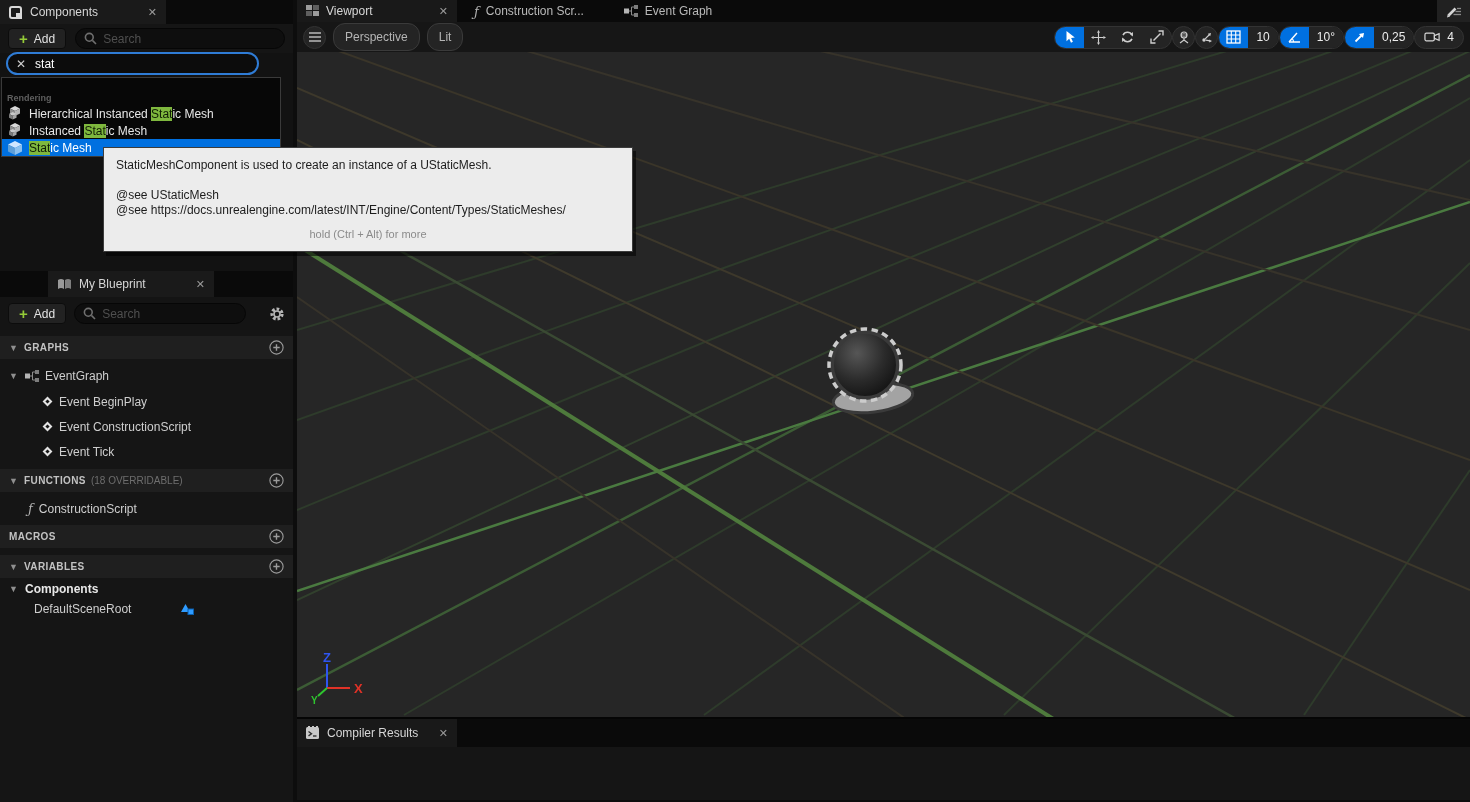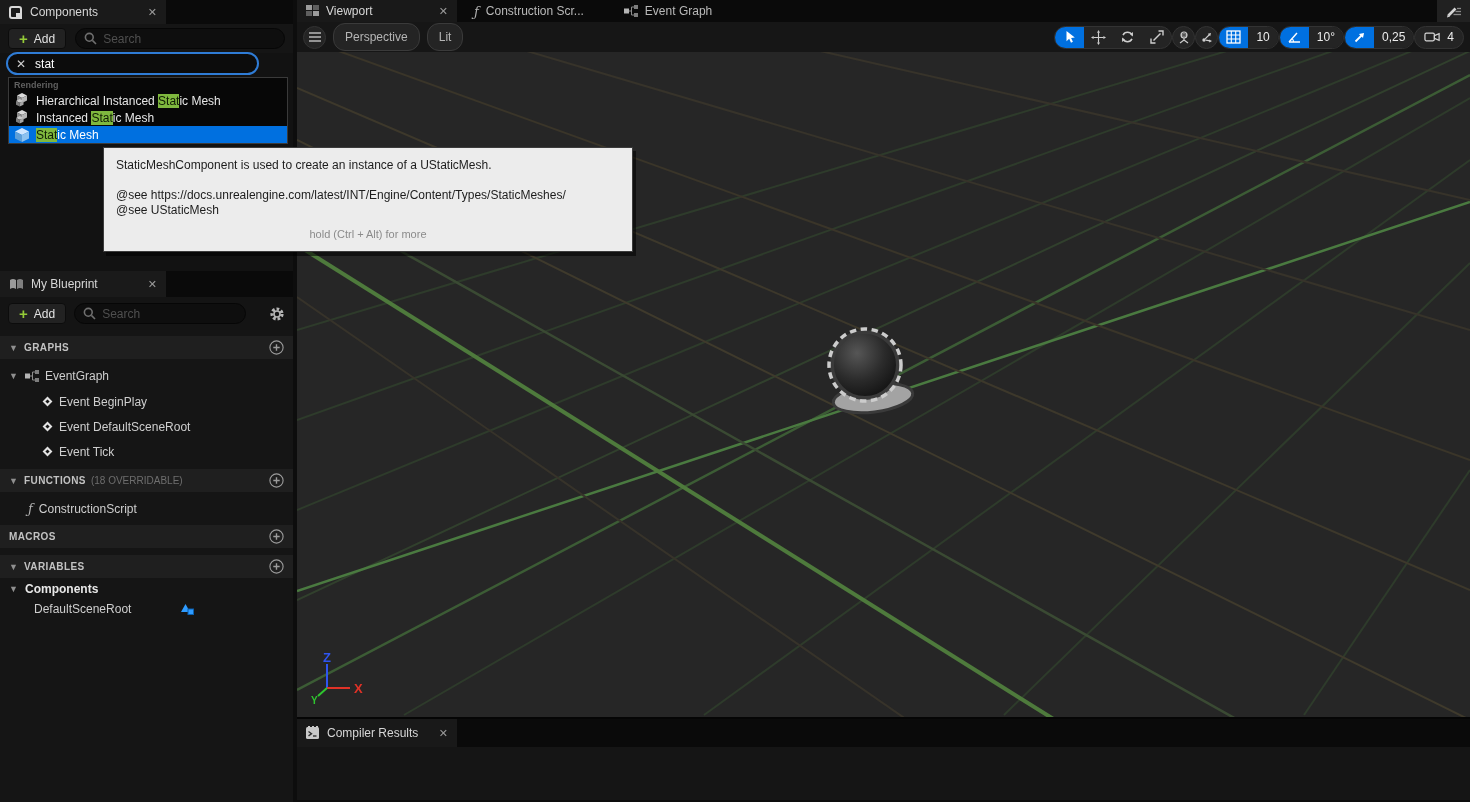--- a/index.html
+++ b/index.html
@@ -28,41 +28,41 @@
 
   
   .left-col { position:absolute; left:0; top:0; width:293px; height:802px; background:#131313; }
   .comp-panel { height:271px; display:flex; flex-direction:column; }
   .comp-panel .tabbar { height:24px; }
   .comp-panel .tab { width:166px; font-size:12px; }
   .panel-toolbar { height:29px; background:#151515; display:flex; align-items:center; gap:9px; padding:0 8px; }
   .comp-body { flex:1; background:#121212; }
 
   .mybp-panel { height:531px; display:flex; flex-direction:column; background:#151515; }
-  .mybp-panel .tabbar { height:26px; }
+  .mybp-panel .tabbar { height:26px;padding-left:48px; }
   .mybp-panel .tab { width:166px; }
   .mybp-toolbar { height:33px; background:#141414; display:flex; align-items:center; gap:8px; padding:0 8px; }
   .tree { flex:1; display:flex; flex-direction:column; }
   .section-h { height:23px; background:#1f1f1f; display:flex; align-items:center; gap:5px; padding:0 9px; }
   .section-h .lbl { font-size:10px; font-weight:bold; letter-spacing:.4px; color:#c2c2c2; }
   .section-h .note { font-size:10px; color:#6e6e6e; }
   .section-h .plus-circle { margin-left:auto; }
   .tri { color:#8f8f8f; font-size:9px; width:10px; }
   .trow { display:flex; align-items:center; gap:6px; color:#cecece; font-size:12px; }
   .diamond { width:7px; height:7px; border:2px solid #e3e3e3; transform:rotate(45deg); margin:0 2px; }
 
   
   .search-popup { position:absolute; left:6px; top:52px; width:253px; height:23px; z-index:30;
                   background:#0c0c0c; border:2px solid #2f7cd6; border-radius:12px;
                   display:flex; align-items:center; gap:9px; padding:0 8px; }
   .search-popup .clear-x { color:#cfcfcf; font-size:12px; }
   .search-popup input { flex:1; background:transparent; border:none; outline:none; color:#fff;
                         font-family:"Liberation Sans",sans-serif; font-size:12px; }
-  .dropdown { position:absolute; left:8px; top:77px; width:280px; z-index:25;
-              background:#070707; border:1px solid #3a3a3a; padding:1px 0 0; }
+  .dropdown { position:absolute; left:1px; top:77px; width:280px; z-index:25;
+              background:#070707; border:1px solid #3a3a3a; padding:14px 0 0; }
   .dd-cat { font-size:9px; font-weight:bold; color:#5f5f5f; padding:1px 5px 2px; }
   .dd-item { height:17px; display:flex; align-items:center; gap:6px; padding:0 5px; color:#e6e6e6; font-size:12px; }
   .dd-item.selected { background:#0070e0; color:#fff; }
   .dd-text span { white-space:pre; }
   .match { background:#7fb83e; color:#101c05; }
   .tooltip { position:absolute; left:103px; top:147px; width:530px; z-index:40;
              background:#ececec; border:1px solid #3c3c3c; box-shadow:3px 4px 0 rgba(0,0,0,.55);
              color:#1c1c1c; font-size:12px; line-height:15px; padding:10px 12px 5px; }
   .tt-gap { height:15px; }
   .tt-hint { text-align:center; color:#8b8b8b; font-size:11px; margin-top:9px; padding-bottom:4px; }
@@ -194,21 +194,21 @@
               </svg>
           </span>
           <span>EventGraph</span>
         </div>
         <div class="trow" style="height:25px; padding-left:42px;">
           <span class="diamond"></span>
           <span>Event BeginPlay</span>
         </div>
         <div class="trow" style="height:25px; padding-left:42px;">
           <span class="diamond"></span>
-          <span>Event DefaultSceneRoot</span>
+          <span>Event ConstructionScript</span>
         </div>
         <div class="trow" style="height:25px; padding-left:42px;">
           <span class="diamond"></span>
           <span>Event Tick</span>
         </div>
         <div style="height:5px"></div>
         <div class="section-h">
           <span class="tri">▼</span>
           <span class="lbl">FUNCTIONS</span>
           <span class="note">(18 OVERRIDABLE)</span>
@@ -553,18 +553,18 @@
             <polygon points="15,3.5 8,7 8,14 15,10.5" fill="#8cc1ef"></polygon>
           </svg>
       </span>
       <span class="dd-text"><span></span><span class="match">Stat</span><span>ic Mesh</span></span>
     </div>
   </div>
 
   <div class="tooltip">
     <div>StaticMeshComponent is used to create an instance of a UStaticMesh.</div>
     <div class="tt-gap"></div>
+    <div>@see UStaticMesh</div>
     <div>@see https://docs.unrealengine.com/latest/INT/Engine/Content/Types/StaticMeshes/</div>
-    <div>@see UStaticMesh</div>
     <div class="tt-hint">hold (Ctrl + Alt) for more</div>
   </div>
 
 </div>
 
 </body></html>

